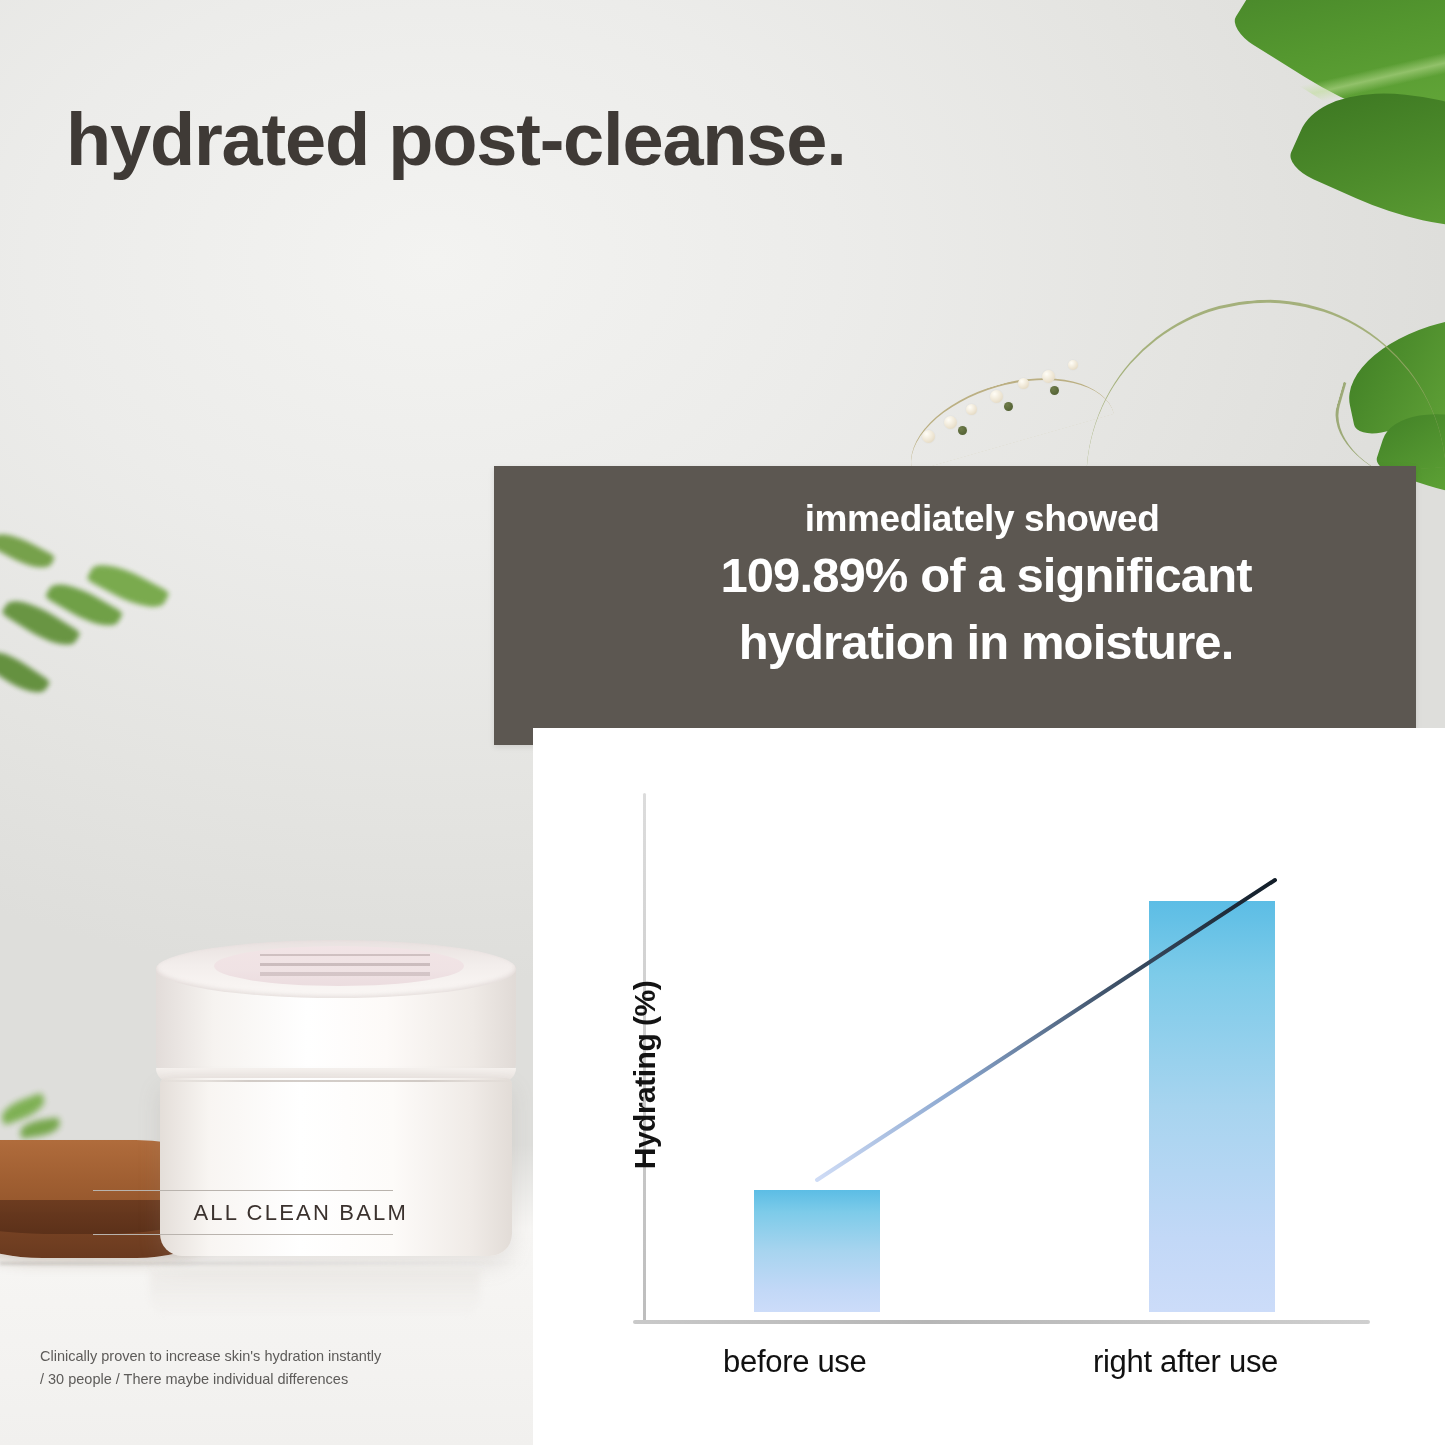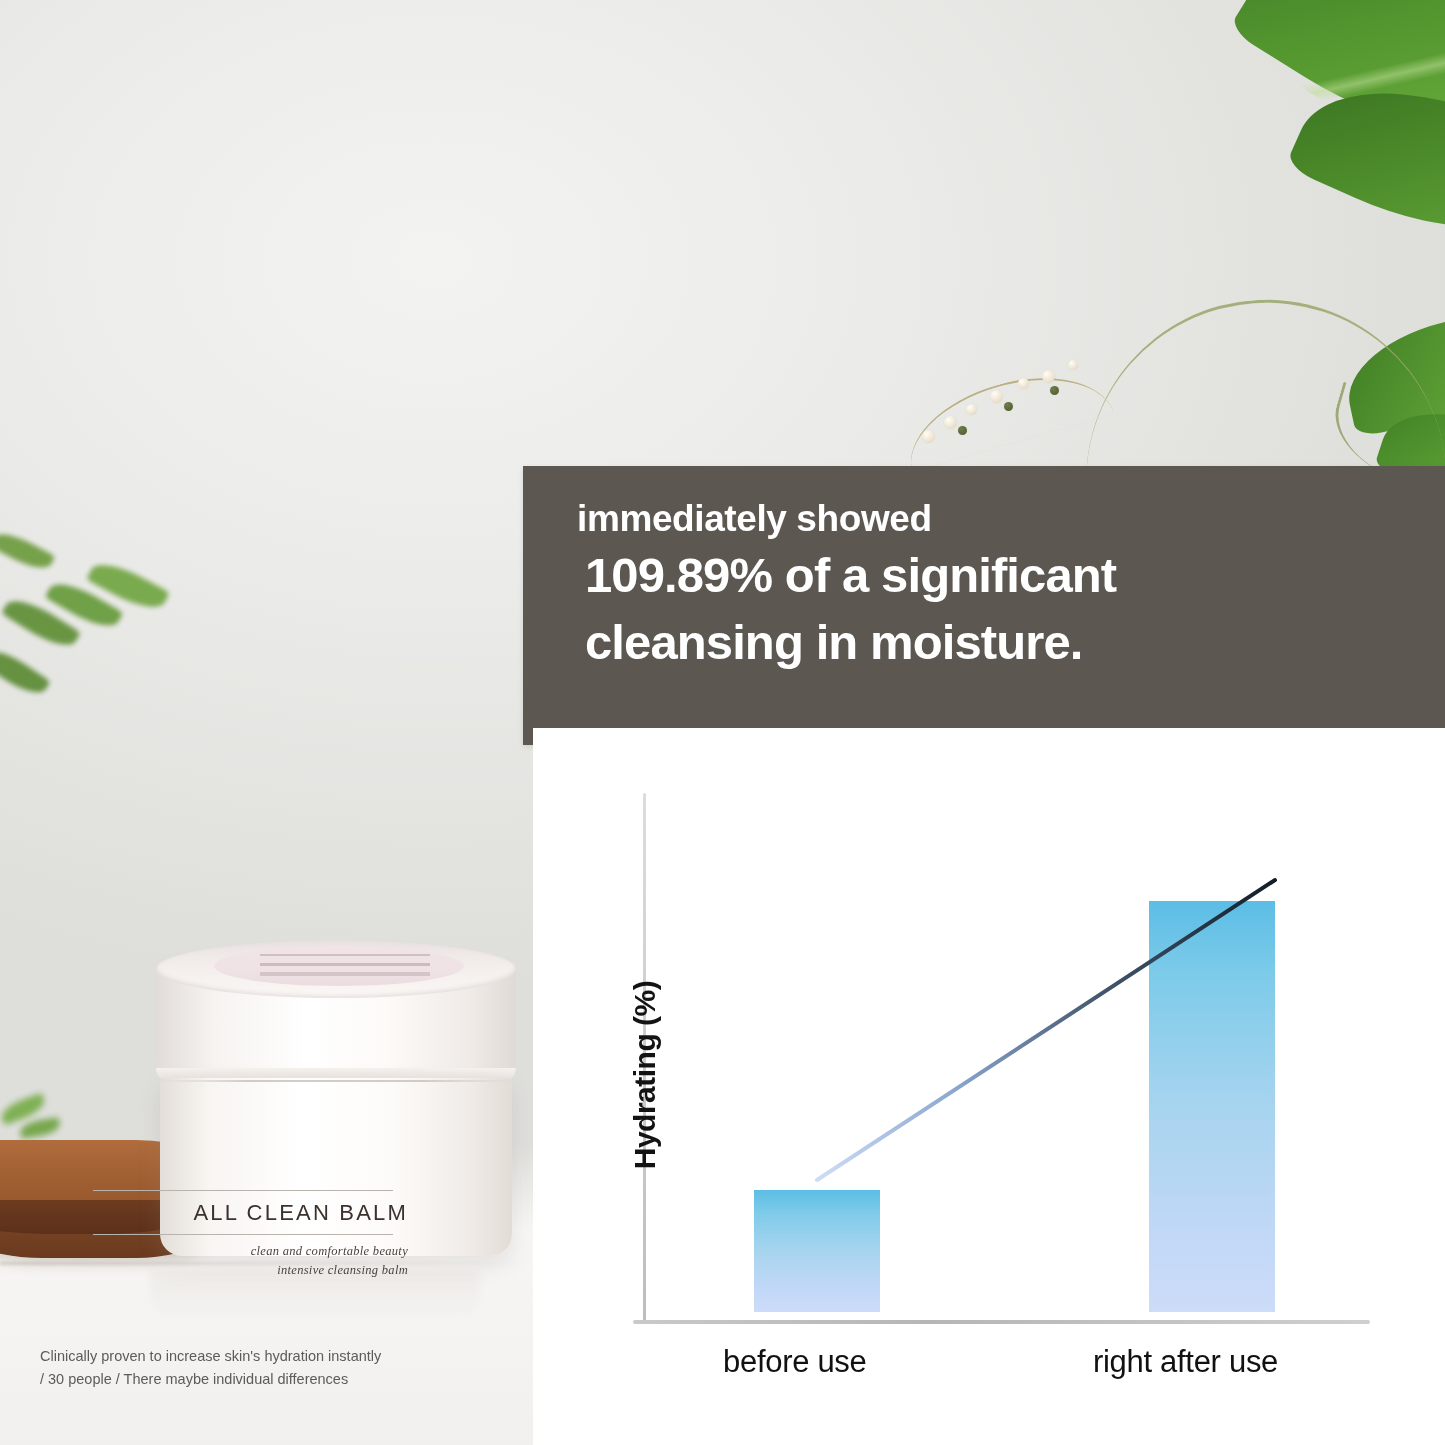--- a/index.html
+++ b/index.html
@@ -210,23 +210,24 @@
   .headline {
     position:absolute; left:66px; top:84px; width:1150px;
     font-size:74px; line-height:1.52; font-weight:700;
     letter-spacing:-1.2px; color:#3f3a36;
     font-family:"Liberation Sans", sans-serif;
   }
   .headline .l2 { display:block; }
 
   
   .callout {
-    position:absolute; left:523px; top:466px; width:922px; height:279px;
+    position:absolute; left:494px; top:466px; width:922px; height:279px;
     background:#5c5751;
     box-shadow:0 2px 6px rgba(0,0,0,.10);
+    text-align:center;
   }
   .callout-inner { padding:30px 0 0 54px; }
   .callout .line1 {
     font-size:37px; font-weight:700; color:#ffffff; letter-spacing:-.4px;
     line-height:1.25;
   }
   .callout .line2, .callout .line3 {
     font-size:49px; font-weight:700; color:#ffffff; letter-spacing:-.9px;
     line-height:1.36;
     margin-left:8px;
@@ -336,35 +337,32 @@
       <div class="jar-lid-edge"></div>
       <div class="jar-body"></div>
       <div class="jar-seam"></div>
     </div>
     <div class="jar-reflect"></div>
 
     <div class="jar-label">
       <div class="jar-rule top"></div>
       <div class="jar-title">ALL CLEAN BALM</div>
       <div class="jar-rule bot"></div>
-      <div class="jar-sub">
-        <span>clean and comfortable beauty</span><br>
-        <span>intensive cleansing balm</span>
-      </div>
     </div>
   </div>
 
   <h1 class="headline">
+    <span class="l2">hydrated post-cleanse.</span>
   </h1>
 
   <div class="callout">
     <div class="callout-inner">
       <div class="line1">immediately showed</div>
       <div class="line2">109.89% of a significant</div>
-      <div class="line3">cleansing in moisture.</div>
+      <div class="line3">hydration in moisture.</div>
     </div>
   </div>
   <div class="callout-tip"></div>
 
   <div class="chart-panel">
 
     <div class="axis-y"></div>
     <div class="axis-x"></div>
 
     <div class="axis-y-label">Hydrating (%)</div>

